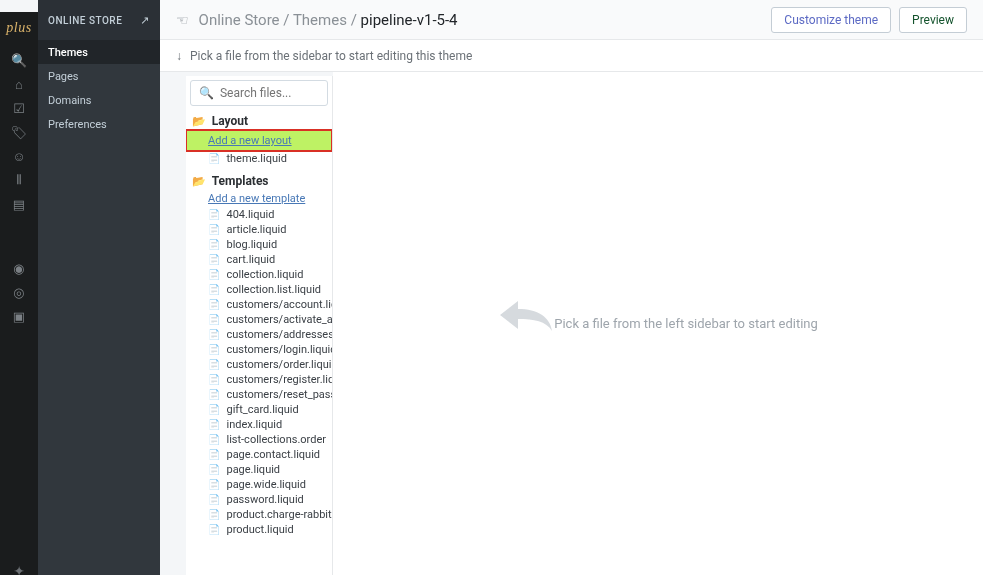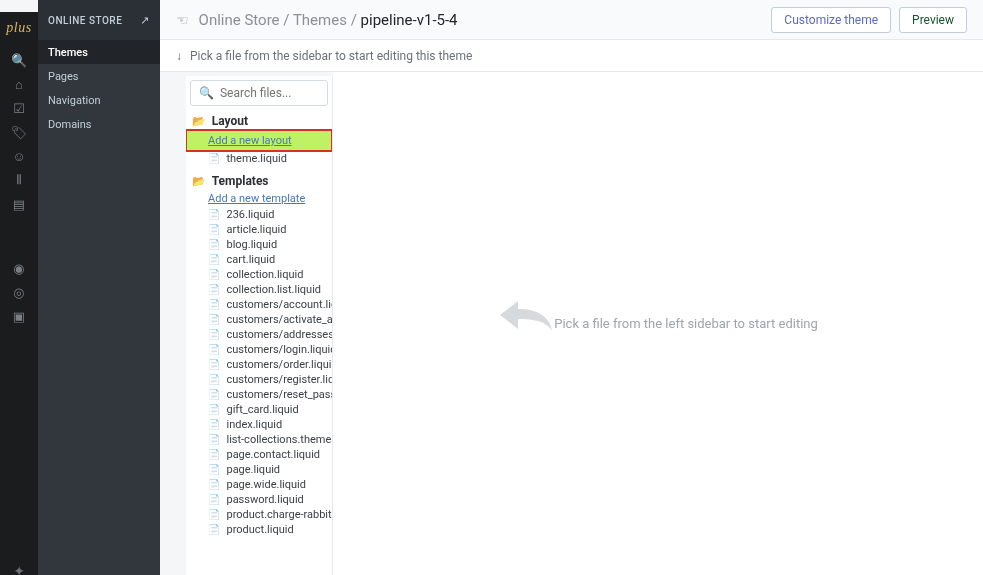--- a/index.html
+++ b/index.html
@@ -74,24 +74,24 @@
     <span>ONLINE STORE</span>
     <span class="ext-icon">↗</span>
   </div>
   <div class="nav-item active">
       <span>Themes</span>
     </div>
   <div class="nav-item">
       <span>Pages</span>
     </div>
   <div class="nav-item">
-      <span>Navigation</span>
+      <span>Domains</span>
     </div>
   <div class="nav-item">
-      <span>Domains</span>
+      <span>Preferences</span>
     </div>
 </div>
 
 <div class="top-header">
   <span class="bc-icon">☜</span>
   <span class="bc">
     <span>Online Store</span><span> / </span><span>Themes</span><span> / </span><span class="cur">pipeline-v1-5-4</span>
   </span>
   <div class="top-actions">
     <button class="btn">Customize theme</button>
@@ -125,21 +125,21 @@
   <div class="section-gap"></div>
 
   <div class="folder-row">
     <span class="folder-ico">📂</span>
     <span>Templates</span>
   </div>
   <a class="add-link">Add a new template</a>
   <div id="tpl-files">
       <div class="file-row">
         <span class="file-ico">📄</span>
-        <span>236.liquid</span>
+        <span>404.liquid</span>
       </div>
       <div class="file-row">
         <span class="file-ico">📄</span>
         <span>article.liquid</span>
       </div>
       <div class="file-row">
         <span class="file-ico">📄</span>
         <span>blog.liquid</span>
       </div>
       <div class="file-row">
@@ -185,21 +185,21 @@
       <div class="file-row">
         <span class="file-ico">📄</span>
         <span>gift_card.liquid</span>
       </div>
       <div class="file-row">
         <span class="file-ico">📄</span>
         <span>index.liquid</span>
       </div>
       <div class="file-row">
         <span class="file-ico">📄</span>
-        <span>list-collections.theme</span>
+        <span>list-collections.order</span>
       </div>
       <div class="file-row">
         <span class="file-ico">📄</span>
         <span>page.contact.liquid</span>
       </div>
       <div class="file-row">
         <span class="file-ico">📄</span>
         <span>page.liquid</span>
       </div>
       <div class="file-row">

